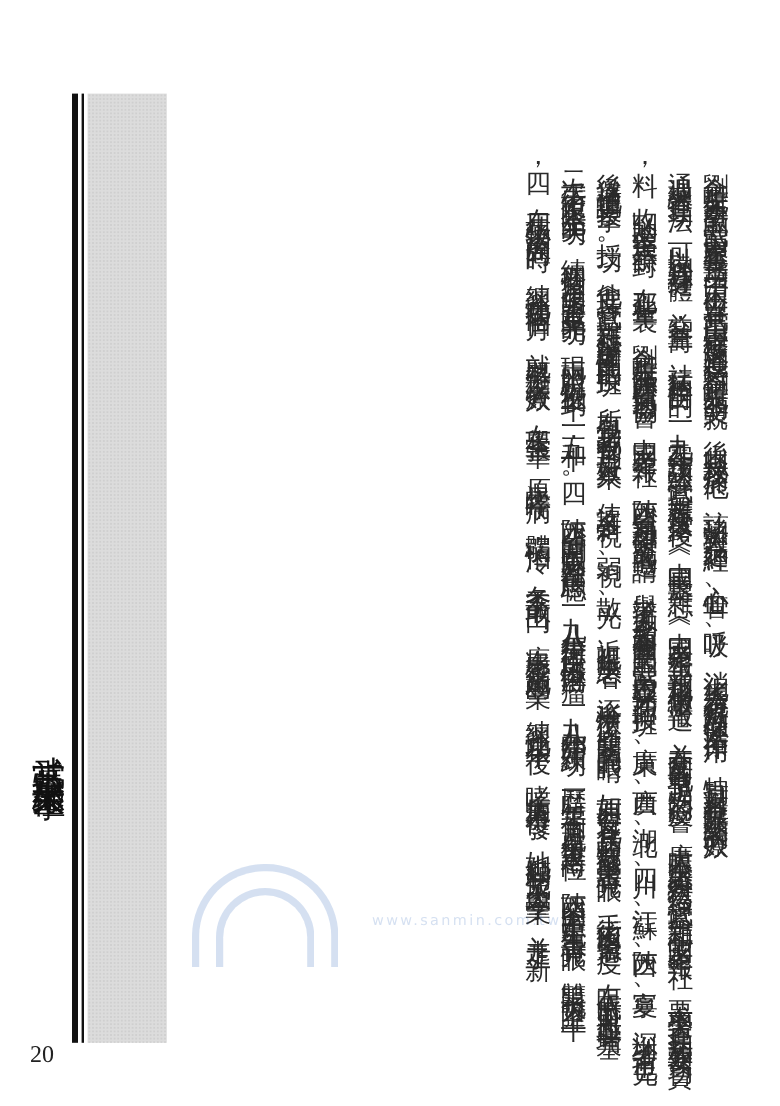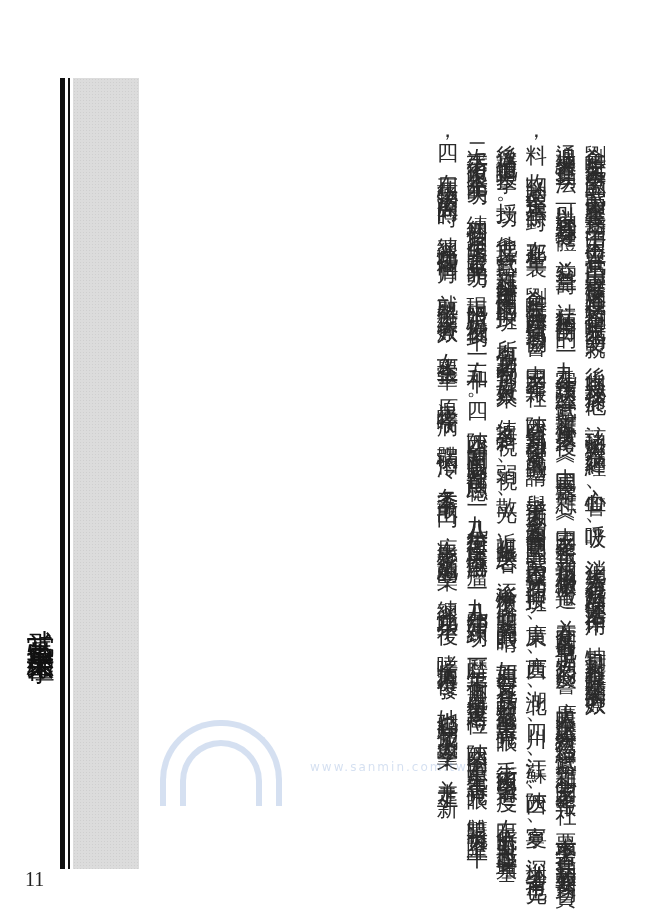--- a/index.html
+++ b/index.html
@@ -34,21 +34,21 @@
 </head>
 <body>
 
 <div class="page">
 
   <div class="rule-thick"></div>
   <div class="rule-thin"></div>
   <div class="gray-band"></div>
 
   <div class="book-title">武當張三丰承架太極拳</div>
-  <div class="page-number">11</div>
+  <div class="page-number">20</div>
 
   <div class="body-text">
     <p class="indent">劉會峙先生所奉獻的《武當內家養生長壽功》由清末一位曾在武當山玉虛宮修煉的道長傳給劉會峙先生的父親，後山其父秘授於他，該功法對人體之神經、心血管、呼吸、消化等系統有很好的保健治療作用，特別是對各種眼疾顯著的療效。</p>
     <p class="indent">通過練習道套功法，可以達到强身健體，益智益壽，祛病延年的目的。一九九零年該功法經《武當》雜志首次披露後，《中國長壽》雜志、《中國老年報》等報刊也相繼做了報道，并在全國各地引起了强烈的反響，廣大眼疾患者紛紛寫信給《武當》雜志和《中國老年報》社，要求學習道套功法和索要習功資料，收到的來信達六千餘封。在那些年裏，劉會峙先生應陝西省氣功協會、中國老年報社、陝西省氣功科學研究會的邀請，舉辦了多期全省和全國範圍的《武當內養採光功》面授班，廣東、廣西、湖北、四川、江蘇、陝西、寧夏、深圳等省市也先後邀請他講學授拳、授功。他支持《武當》雜志社舉辦全國性的函授班，所有學功者都收到了良好效果，使許多斜視、弱視、散光、近視眼疾患者，逐漸恢復了一雙雙明亮的眼睛。如原西安百花食品店幹部黨修榮患青光眼，手術後因勞累過度，左眼底出血引起血管堵塞，二次手術後左眼完全失明，練功四個月後失明之眼重見光明，現兩眼視力恢復到十．一五和十．四。陝西省新聞出版局幹部焦思聰，一九八八年患何傑氏惡性淋巴瘤，一九八九年開始練功，歷時一年零十個月就康復重返崗位。陝西的李應中先生患青光眼，雙眼視力下降至十．四，在用藥物治療的同時，練習此功僅兩個月，就取得了顯著療效。女學生張華，原患哮喘病、體弱怕冷，冬季不敢出門，疾患影響了她的學業，練習此功半年後，哮喘病未再復發，她也順利完成了大學學業，并走上了新</p>
   </div>
 
   <div class="watermark">
     <div class="wm-arc" style="left:0px; top:20px; width:110px; height:80px;"></div>
     <div class="wm-arc" style="left:20px; top:40px; width:70px; height:60px;"></div>
     <div class="wm-url">www.sanmin.com.tw</div>

